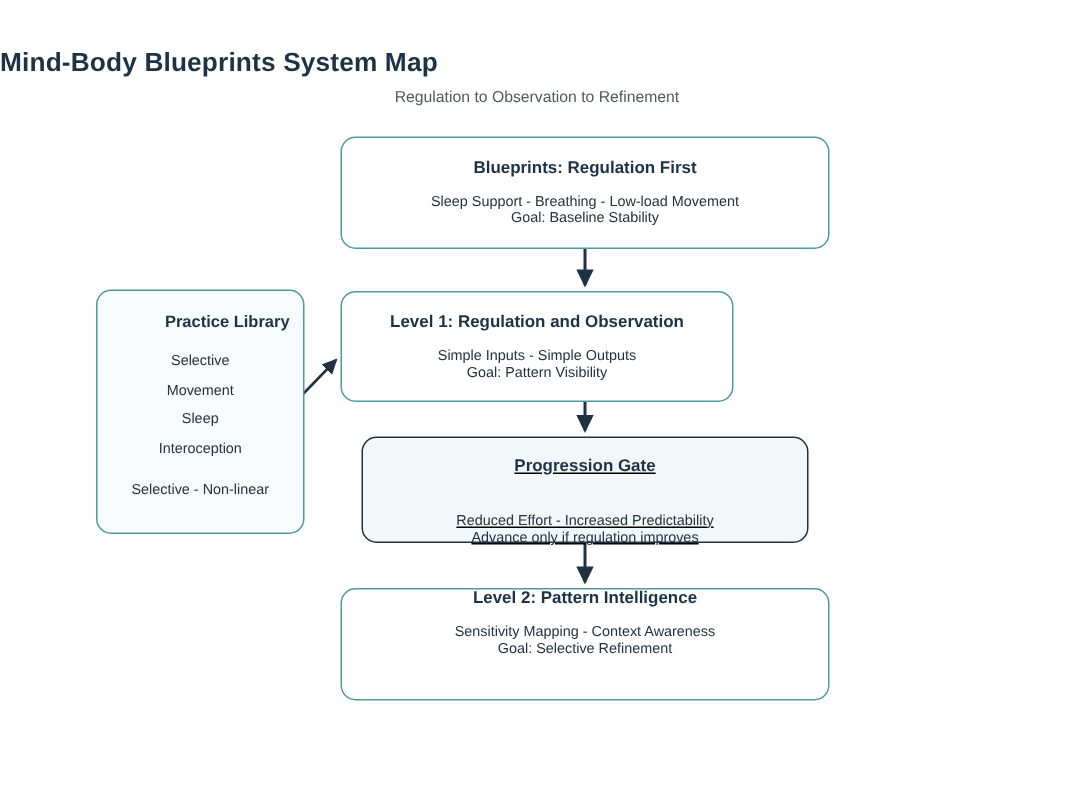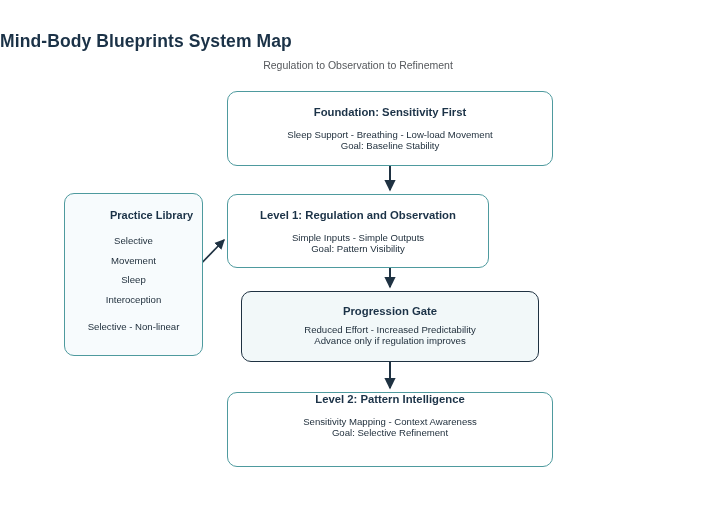--- a/index.html
+++ b/index.html
@@ -55,20 +55,21 @@
     flex-direction: column;
     align-items: center;
   }
   .node.teal {
     border: 1.6px solid #4e9a9e;
     background: #ffffff;
   }
   .node.gate {
     border: 1.9px solid #1f3242;
     background: #f2f8f9;
+    text-decoration: underline;
   }
   .node.panel {
     border: 1.6px solid #4e9a9e;
     background: #f7fbfd;
   }
 
   .node-title {
     font-size: 11.3px;
     font-weight: bold;
     color: #1b3247;
@@ -87,21 +88,21 @@
   #node-foundation { left: 227px; top: 91px;  width: 326px; height: 75px; padding-top: 14px; }
   #node-foundation .node-line:nth-of-type(1) { margin-top: 13px; }
   #node-foundation .node-line:nth-of-type(2) { margin-top: 9px; }
 
   #node-level1 { left: 227px; top: 194px; width: 262px; height: 74px; padding-top: 14px; }
   #node-level1 .node-line:nth-of-type(1) { margin-top: 13px; }
   #node-level1 .node-line:nth-of-type(2) { margin-top: 9px; }
 
   #node-gate { left: 241px; top: 291px; width: 298px; height: 71px; padding-top: 13px; }
   #node-gate .node-line:nth-of-type(1) { margin-top: 12px; }
-  #node-gate .node-line:nth-of-type(2) { margin-top: 5px; }
+  #node-gate .node-line:nth-of-type(2) { margin-top: 23px; }
 
   #node-level2 { left: 227px; top: 392px; width: 326px; height: 75px; padding-top: 0; }
   #node-level2 .node-line:nth-of-type(1) { margin-top: 13px; }
   #node-level2 .node-line:nth-of-type(2) { margin-top: 9px; }
 
   
   #node-library { left: 64px; top: 193px; width: 139px; height: 163px; padding-top: 15px; }
   #node-library .node-title { font-size: 11px; margin-left: 36px; }
   #node-library .lib-item { font-size: 9.6px; color: #23323f; text-align: center; line-height: 1.2; }
   #node-library .lib-item.first { margin-top: 13px; }
@@ -138,21 +139,21 @@
     </g>
     <g>
       <line x1="390" y1="362" x2="390" y2="388" stroke="#1f3242" stroke-width="2" marker-end="url(#arrowhead)"></line>
     </g>
     <g>
       <line x1="193" y1="272" x2="224" y2="240" stroke="#1f3242" stroke-width="1.7" marker-end="url(#arrowhead)"></line>
     </g>
   </svg>
 
   <div class="node teal" id="node-foundation">
-    <div class="node-title">Foundation: Sensitivity First</div>
+    <div class="node-title">Blueprints: Regulation First</div>
     <div class="node-line">Sleep Support - Breathing - Low-load Movement</div>
     <div class="node-line">Goal: Baseline Stability</div>
   </div>
 
   <div class="node teal" id="node-level1">
     <div class="node-title">Level 1: Regulation and Observation</div>
     <div class="node-line">Simple Inputs - Simple Outputs</div>
     <div class="node-line">Goal: Pattern Visibility</div>
   </div>
 

